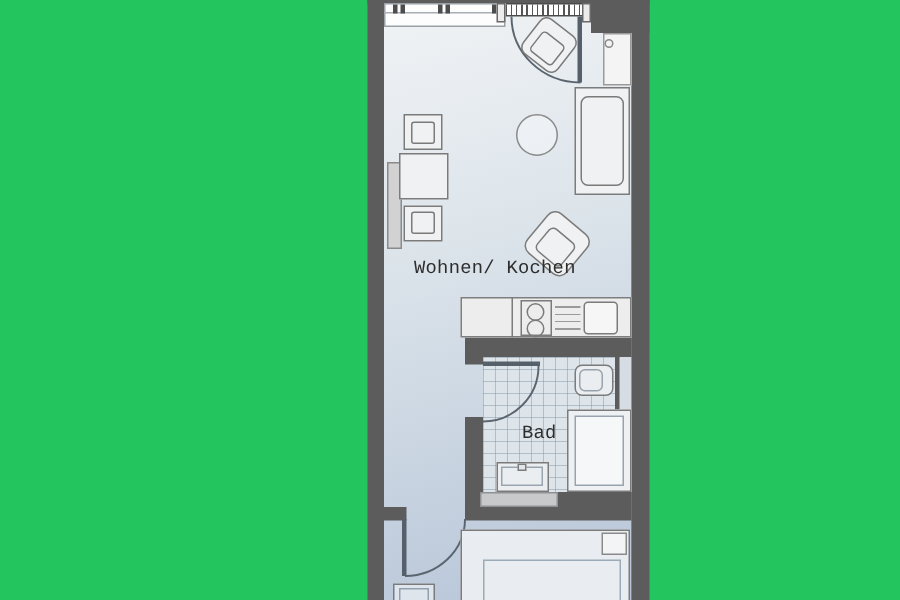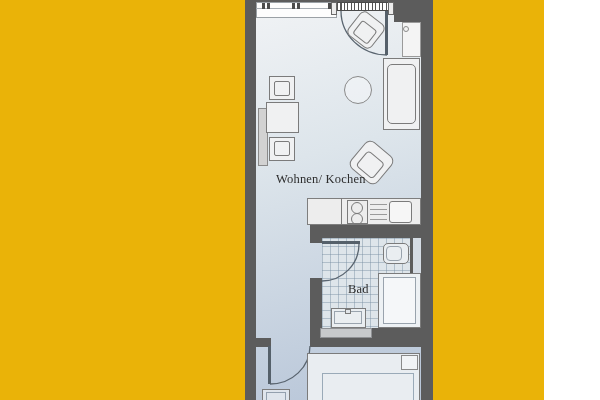--- a/index.html
+++ b/index.html
@@ -1,17 +1,17 @@
 <!DOCTYPE html>
 <html style="--wall: #5c5c5c; --floor-top: #f1f3f5; --floor-mid: #dde5eb; --floor-bottom: #b7c5d8; --tile: #dee5ea; --outline: #7b7b7b; --fill: #f0f1f2;"><head>
 <meta charset="utf-8">
 <style>
   html,body{margin:0;padding:0;background:#fff;}
-  #page{position:relative;width:544px;height:400px;background:#eab308;overflow:hidden;
-        font-family:Liberation Serif, serif;}
+  #page{position:relative;width:600px;height:400px;background:#22c55e;overflow:hidden;
+        font-family:Liberation Mono, monospace;}
   #page *{position:absolute;box-sizing:border-box;}
   .wall{background:var(--wall,#5c5c5c);}
   .lite-wall{background:#c7c9cb;border:1px solid #8f9194;}
   .furn{background:var(--fill,#f0f1f2);border:1px solid var(--outline,#7b7b7b);}
   .line{background:var(--outline,#7b7b7b);}
   .label{position:absolute;color:#2d2d2d;font-size:12.5px;letter-spacing:.2px;white-space:nowrap;}
   svg{overflow:visible;}
   .arc{stroke:#5a6570;stroke-width:1.3;fill:none;}
 
   .interior{left:256px;top:0;width:165px;height:400px;

